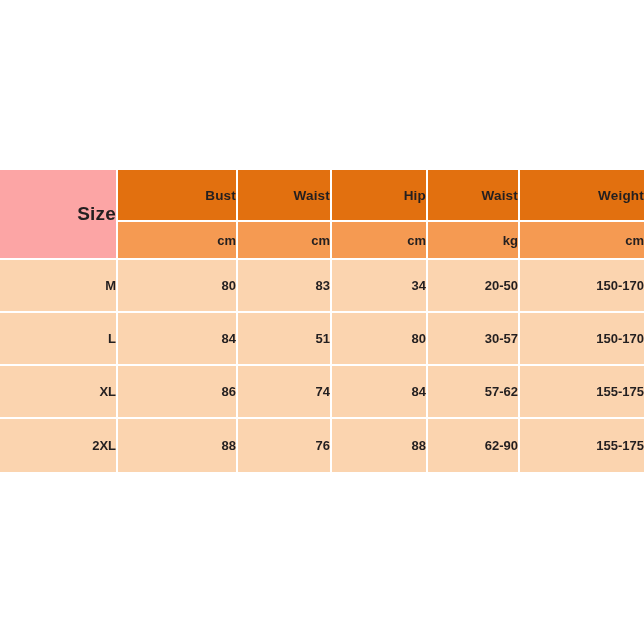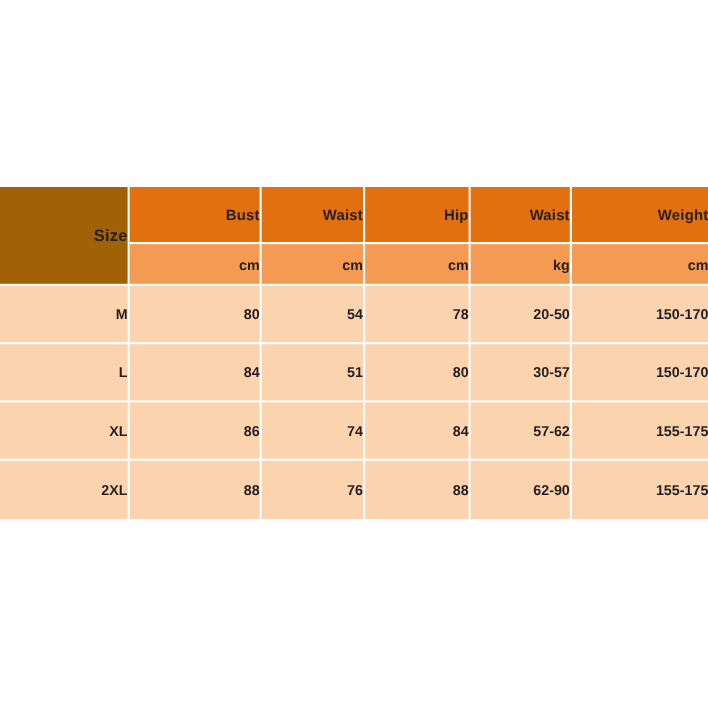--- a/index.html
+++ b/index.html
@@ -60,23 +60,23 @@
   
   th.head-main {
     background: #e2700f;
     height: 44px;
     font-size: 13.5px;
     letter-spacing: 0.2px;
   }
 
   
   th.head-size {
-    background: #a16207;
+    background: #fca5a5;
     height: 90px;
-    font-size: 15px;
+    font-size: 19px;
     letter-spacing: 0.2px;
     border-bottom: 2px solid #ffffff;
   }
 
   
   th.head-unit {
     background: #f59a52;
     height: 32px;
     font-size: 13px;
   }
@@ -120,22 +120,22 @@
         <th class="head-unit">cm</th>
         <th class="head-unit">kg</th>
         <th class="head-unit">cm</th>
       </tr>
     </thead>
     <tbody id="size-chart-body">
 
     <tr class="data-row">
           <td class="data-cell">M</td>
           <td class="data-cell">80</td>
-          <td class="data-cell">54</td>
-          <td class="data-cell">78</td>
+          <td class="data-cell">83</td>
+          <td class="data-cell">34</td>
           <td class="data-cell">20-50</td>
           <td class="data-cell">150-170</td>
         </tr>
         <tr class="data-row">
           <td class="data-cell">L</td>
           <td class="data-cell">84</td>
           <td class="data-cell">51</td>
           <td class="data-cell">80</td>
           <td class="data-cell">30-57</td>
           <td class="data-cell">150-170</td>

